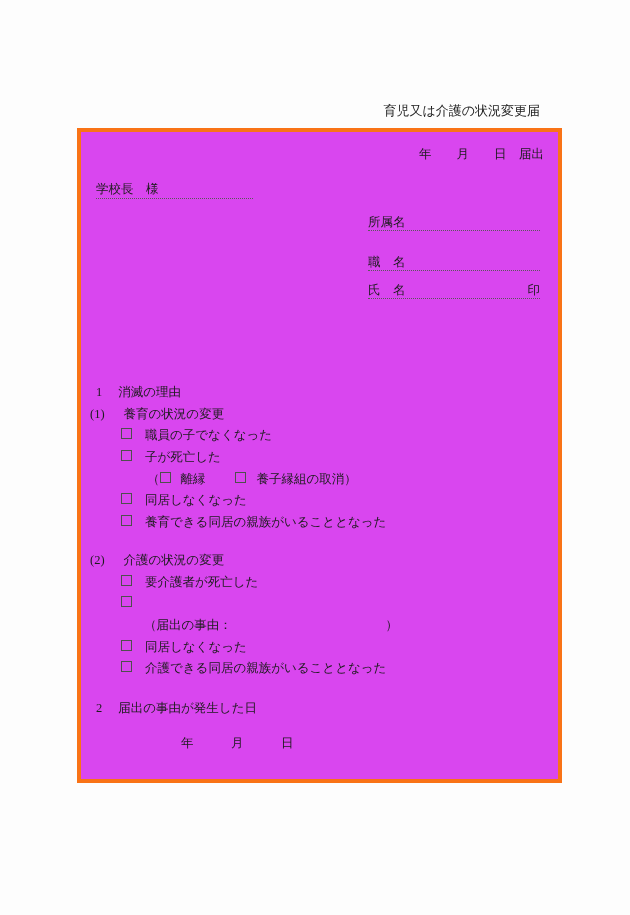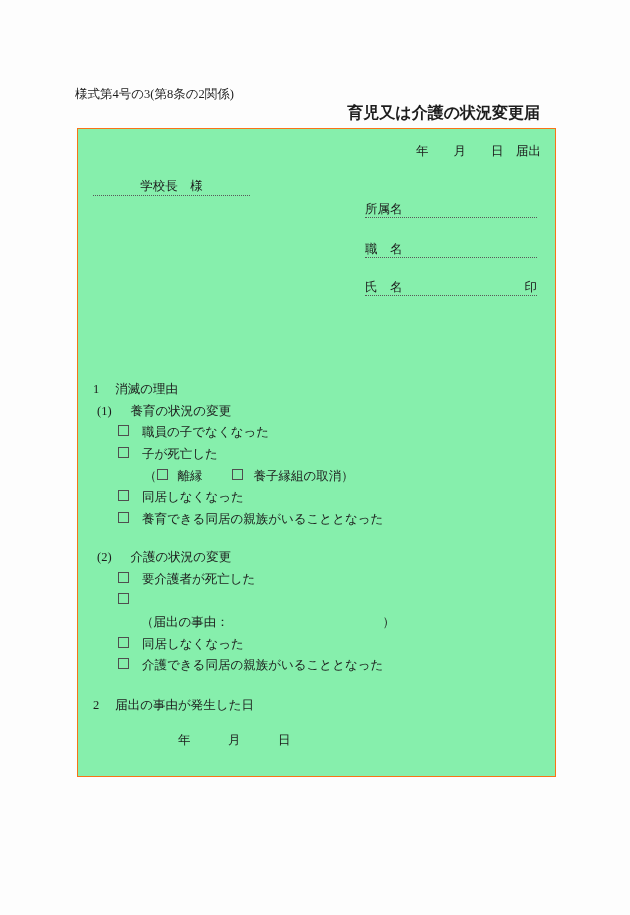--- a/index.html
+++ b/index.html
@@ -3,64 +3,63 @@
 <meta charset="utf-8">
 <style>
   html,body { margin:0; padding:0; background:#e9e9e9; }
   .page {
     position:relative; width:630px; height:915px; margin:0 auto;
     background:#fdfdfd; overflow:hidden;
     font-family:"Liberation Serif","DejaVu Serif",serif;
     font-size:12.5px; color:#1c1c1c; line-height:1.2;
   }
   .form-code { position:absolute; left:75px; top:87px; }
-  .doc-title { position:absolute; top:103px; right:90px; font-size:16px;font-weight:bold; }
+  .doc-title { position:absolute; top:103px; right:90px; font-size:13px; }
   .form-box {
     position:absolute; left:77px; top:128px; width:477px; height:647px;
-    border:1px solid #f97316; background:#86efac;
+    border:4px solid #f97316; background:#d946ef;
   }
   .date-line { position:absolute; top:15px; right:14px; }
   .addressee-row {
     position:absolute; top:49px; left:15px; width:157px; height:17px;
-    line-height:17px; text-align:center; border-bottom:1px dotted #595959;
+    line-height:17px; text-align:left; border-bottom:1px dotted #595959;
   }
   .field-row {
     position:absolute; left:287px; width:172px; height:16px; line-height:16px;
     border-bottom:1px dotted #595959; display:flex; justify-content:space-between;
   }
-  .field-row.f0 { top:72px; }
-  .field-row.f1 { top:112px;align-items:center; }
+  .field-row.f0 { top:82px; }
+  .field-row.f1 { top:122px;align-items:center; }
   .field-row.f2 { top:150px; }
   .body-par { position:absolute; left:1px; top:184px; width:475px; line-height:22px; }
   .list { position:absolute; left:0; top:250px; width:477px; }
   .row { height:21.7px; line-height:21.7px; white-space:nowrap; }
   .sec-heading { margin-left:15px; }
   .sec-heading .num { display:inline-block; margin-right:16px; }
-  .grp-heading { margin-left:19px; }
+  .grp-heading { margin-left:9px; }
   .grp-heading .num { display:inline-block; margin-right:19px; }
   .cb-row { margin-left:40px; }
   .cb {
     display:inline-block; width:9px; height:9px;
     border:1px solid #4f4f4f; vertical-align:0px; background:transparent;
   }
   .cb-row .cb { margin-right:13px; }
   .opt-row { margin-left:66px;font-family:Liberation Serif, serif; }
   .opt-row .cb.first { margin-right:10px; }
   .opt-row .cb.second { margin-left:29px; margin-right:11px; }
   .reason-row { margin-left:63px; width:254px; display:flex; justify-content:space-between; white-space:nowrap; }
   .gap-grp2 { margin-top:16px; }
   .gap-sec2 { margin-top:18px; }
   .final-date { margin-top:13px; margin-left:100px; }
 </style>
 </head>
 <body>
 
 <div class="page">
 
-  <div class="form-code">様式第4号の3(第8条の2関係)</div>
   <div class="doc-title">育児又は介護の状況変更届</div>
 
   <div class="form-box">
 
     <div class="date-line">年　　月　　日　届出</div>
 
     <div class="addressee-row">
       <span>学校長　様</span>
     </div>
 

